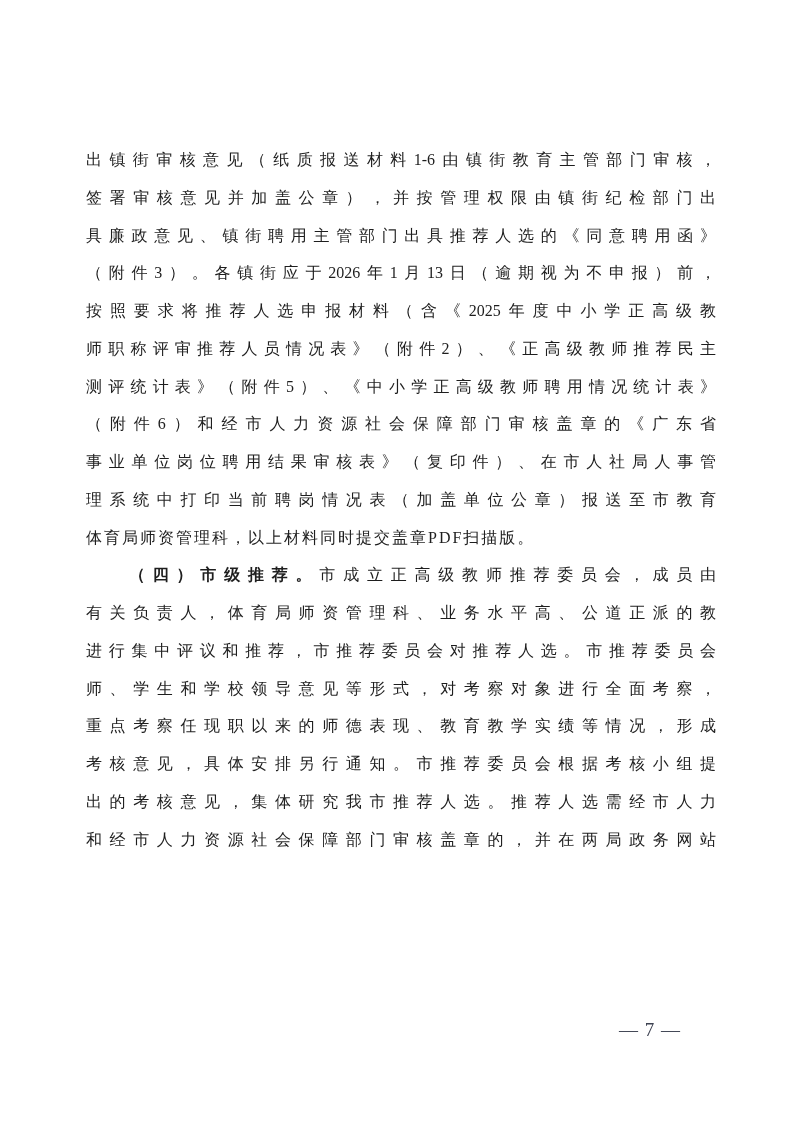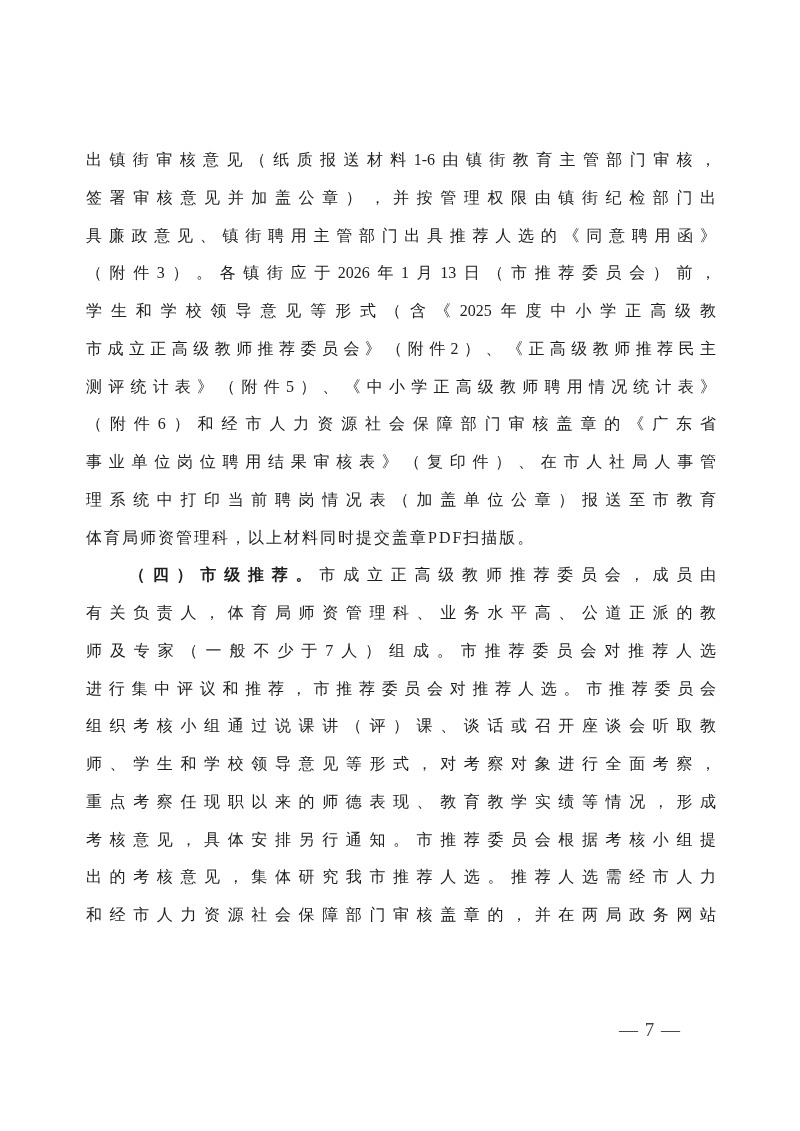--- a/index.html
+++ b/index.html
@@ -62,33 +62,31 @@
 </head>
 <body>
 
 <div class="page">
 
   <div class="text-block">
 
   <div class="doc-line"><span>出镇街审核意见（纸质报送材料1-6由镇街教育主管部门审核，</span></div>
       <div class="doc-line"><span>签署审核意见并加盖公章），并按管理权限由镇街纪检部门出</span></div>
       <div class="doc-line"><span>具廉政意见、镇街聘用主管部门出具推荐人选的《同意聘用函》</span></div>
-      <div class="doc-line"><span>（附件3）。各镇街应于2026年1月13日（市推荐委员会）前，</span></div>
-      <div class="doc-line"><span>学生和学校领导意见等形式（含《2025年度中小学正高级教</span></div>
-      <div class="doc-line"><span>市成立正高级教师推荐委员会》（附件2）、《正高级教师推荐民主</span></div>
+      <div class="doc-line"><span>（附件3）。各镇街应于2026年1月13日（逾期视为不申报）前，</span></div>
+      <div class="doc-line"><span>按照要求将推荐人选申报材料（含《2025年度中小学正高级教</span></div>
+      <div class="doc-line"><span>师职称评审推荐人员情况表》（附件2）、《正高级教师推荐民主</span></div>
       <div class="doc-line"><span>测评统计表》（附件5）、《中小学正高级教师聘用情况统计表》</span></div>
       <div class="doc-line"><span>（附件6）和经市人力资源社会保障部门审核盖章的《广东省</span></div>
       <div class="doc-line"><span>事业单位岗位聘用结果审核表》（复印件）、在市人社局人事管</span></div>
       <div class="doc-line"><span>理系统中打印当前聘岗情况表（加盖单位公章）报送至市教育</span></div>
       <div class="doc-line para-end"><span>体育局师资管理科，以上材料同时提交盖章PDF扫描版。</span></div>
       <div class="doc-line indent"><b>（四）市级推荐。</b><span>市成立正高级教师推荐委员会，成员由</span></div>
       <div class="doc-line"><span>有关负责人，体育局师资管理科、业务水平高、公道正派的教</span></div>
-      <div class="doc-line"><span>师及专家（一般不少于7人）组成。市推荐委员会对推荐人选</span></div>
       <div class="doc-line"><span>进行集中评议和推荐，市推荐委员会对推荐人选。市推荐委员会</span></div>
-      <div class="doc-line"><span>组织考核小组通过说课讲（评）课、谈话或召开座谈会听取教</span></div>
       <div class="doc-line"><span>师、学生和学校领导意见等形式，对考察对象进行全面考察，</span></div>
       <div class="doc-line"><span>重点考察任现职以来的师德表现、教育教学实绩等情况，形成</span></div>
       <div class="doc-line"><span>考核意见，具体安排另行通知。市推荐委员会根据考核小组提</span></div>
       <div class="doc-line"><span>出的考核意见，集体研究我市推荐人选。推荐人选需经市人力</span></div>
       <div class="doc-line"><span>和经市人力资源社会保障部门审核盖章的，并在两局政务网站</span></div>
     </div>
 
   <div class="page-number">— 7 —</div>
 
 </div>

